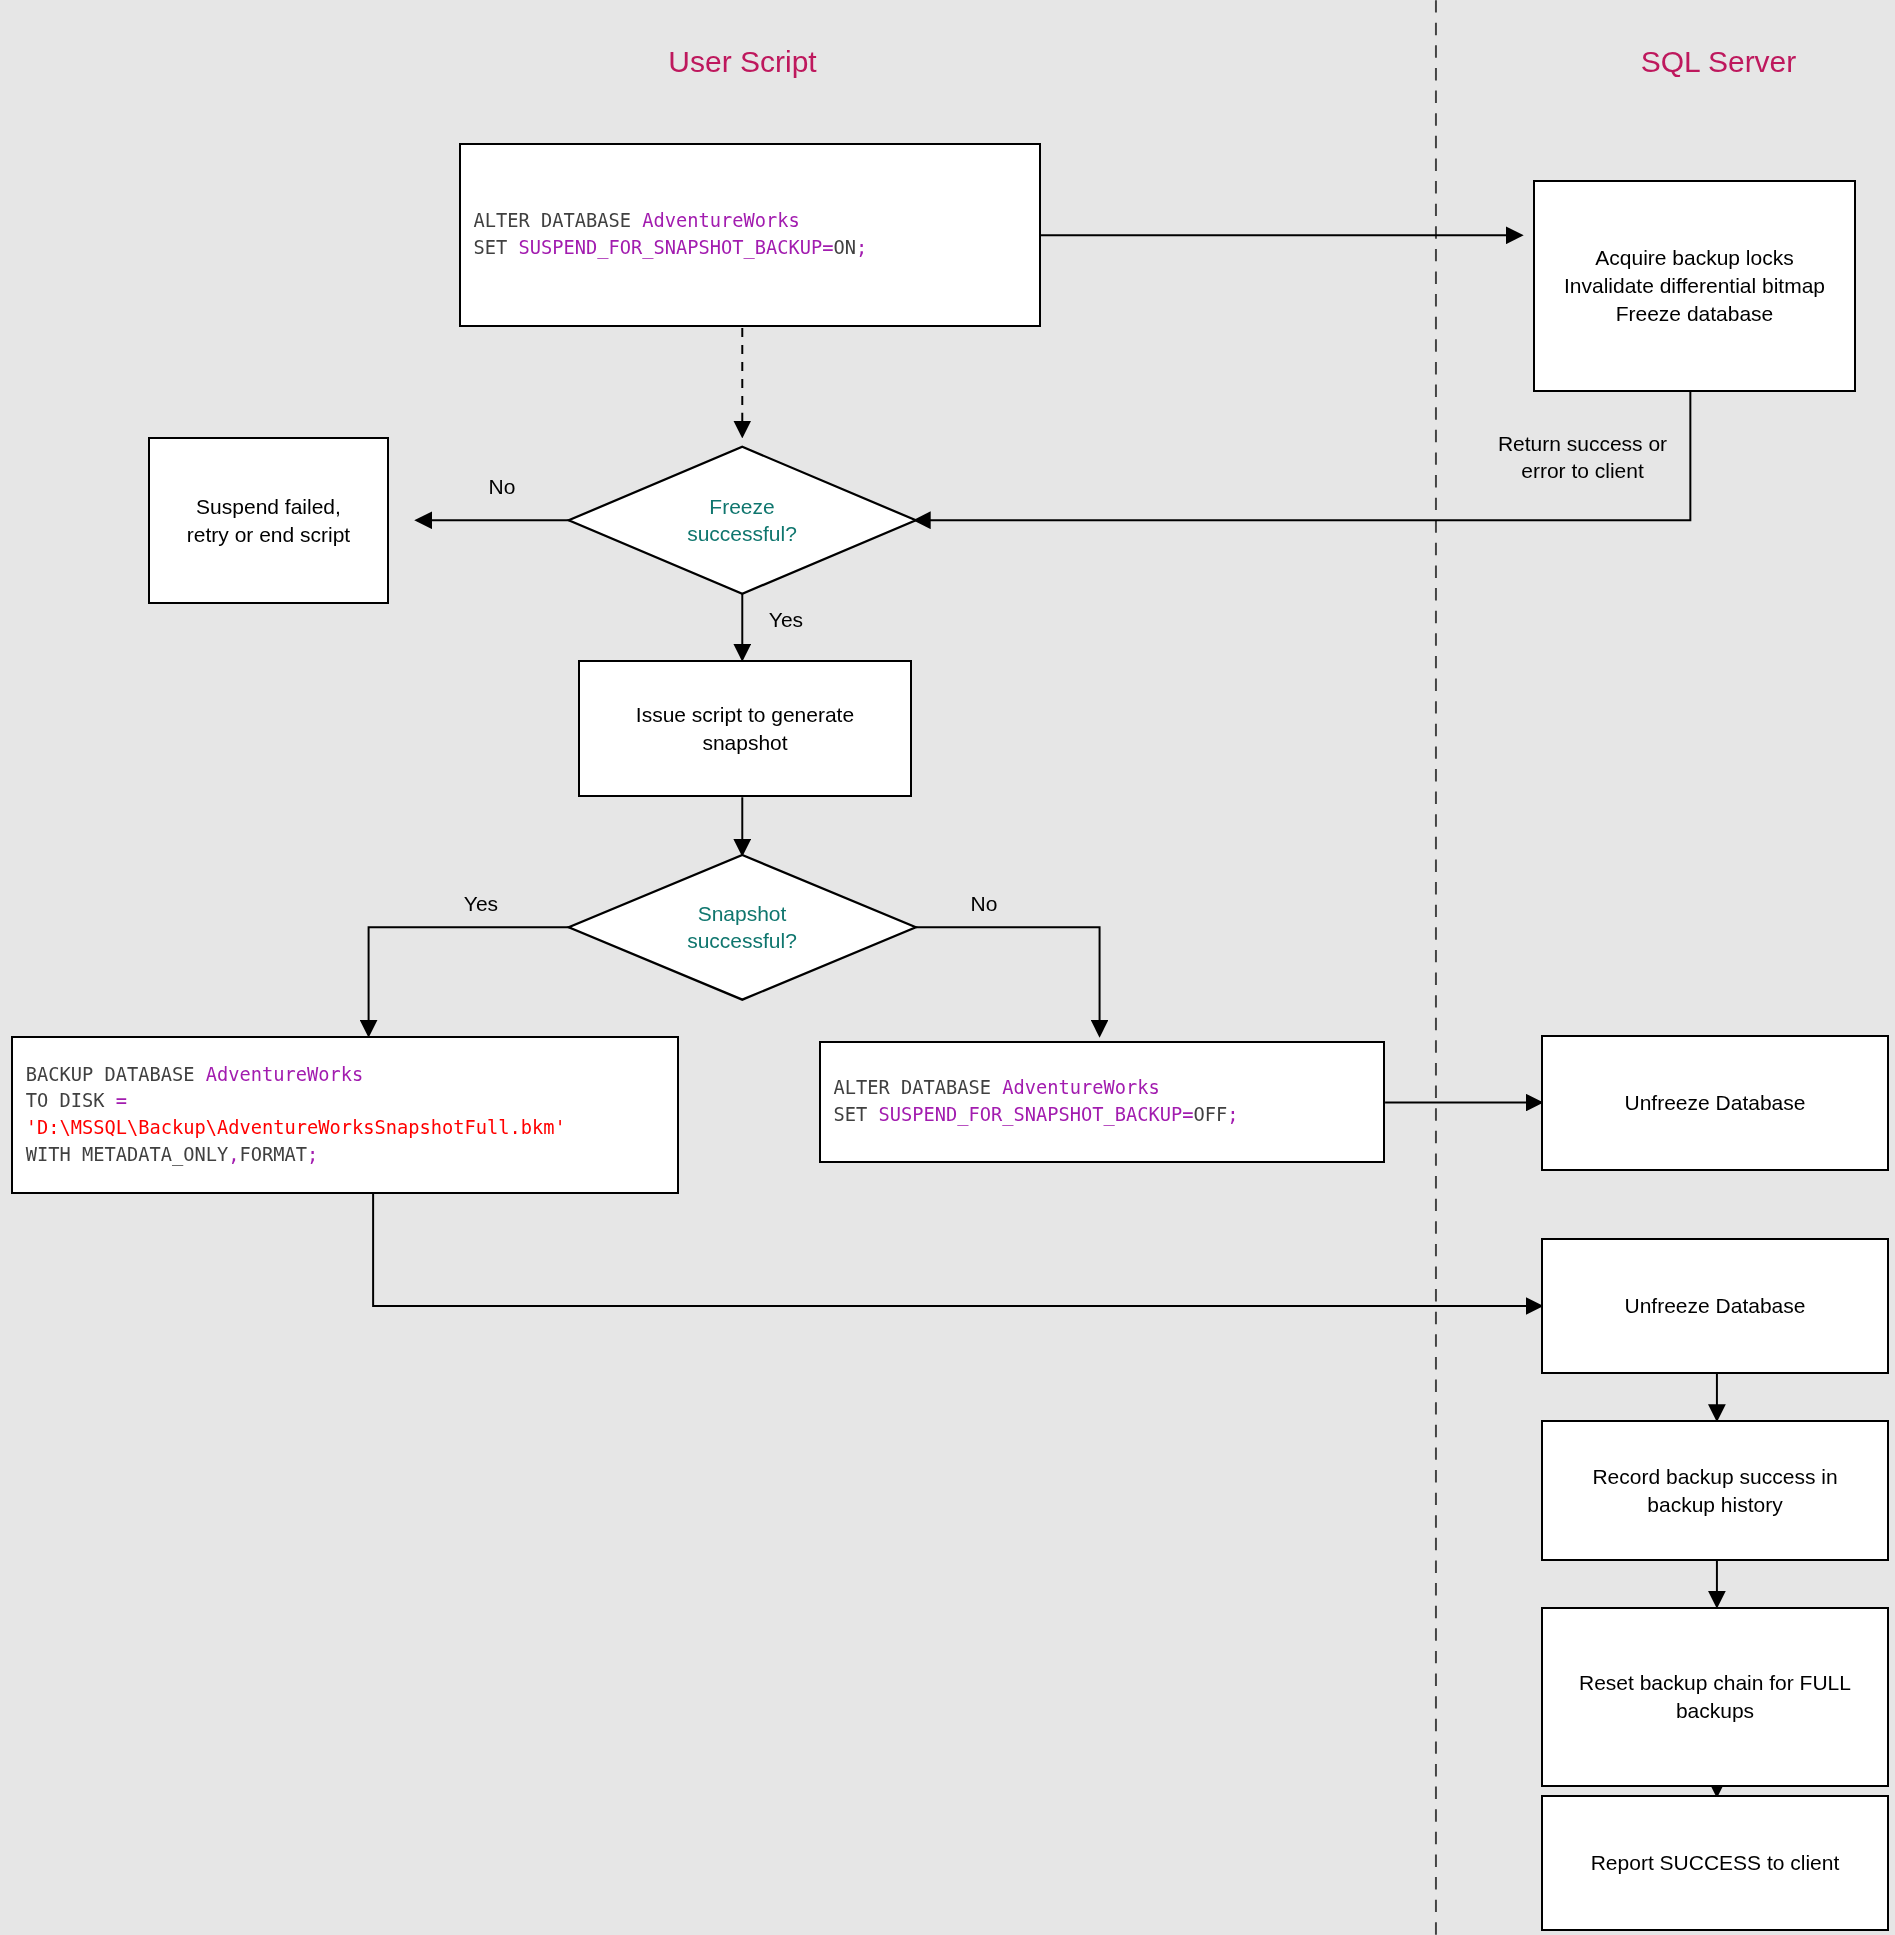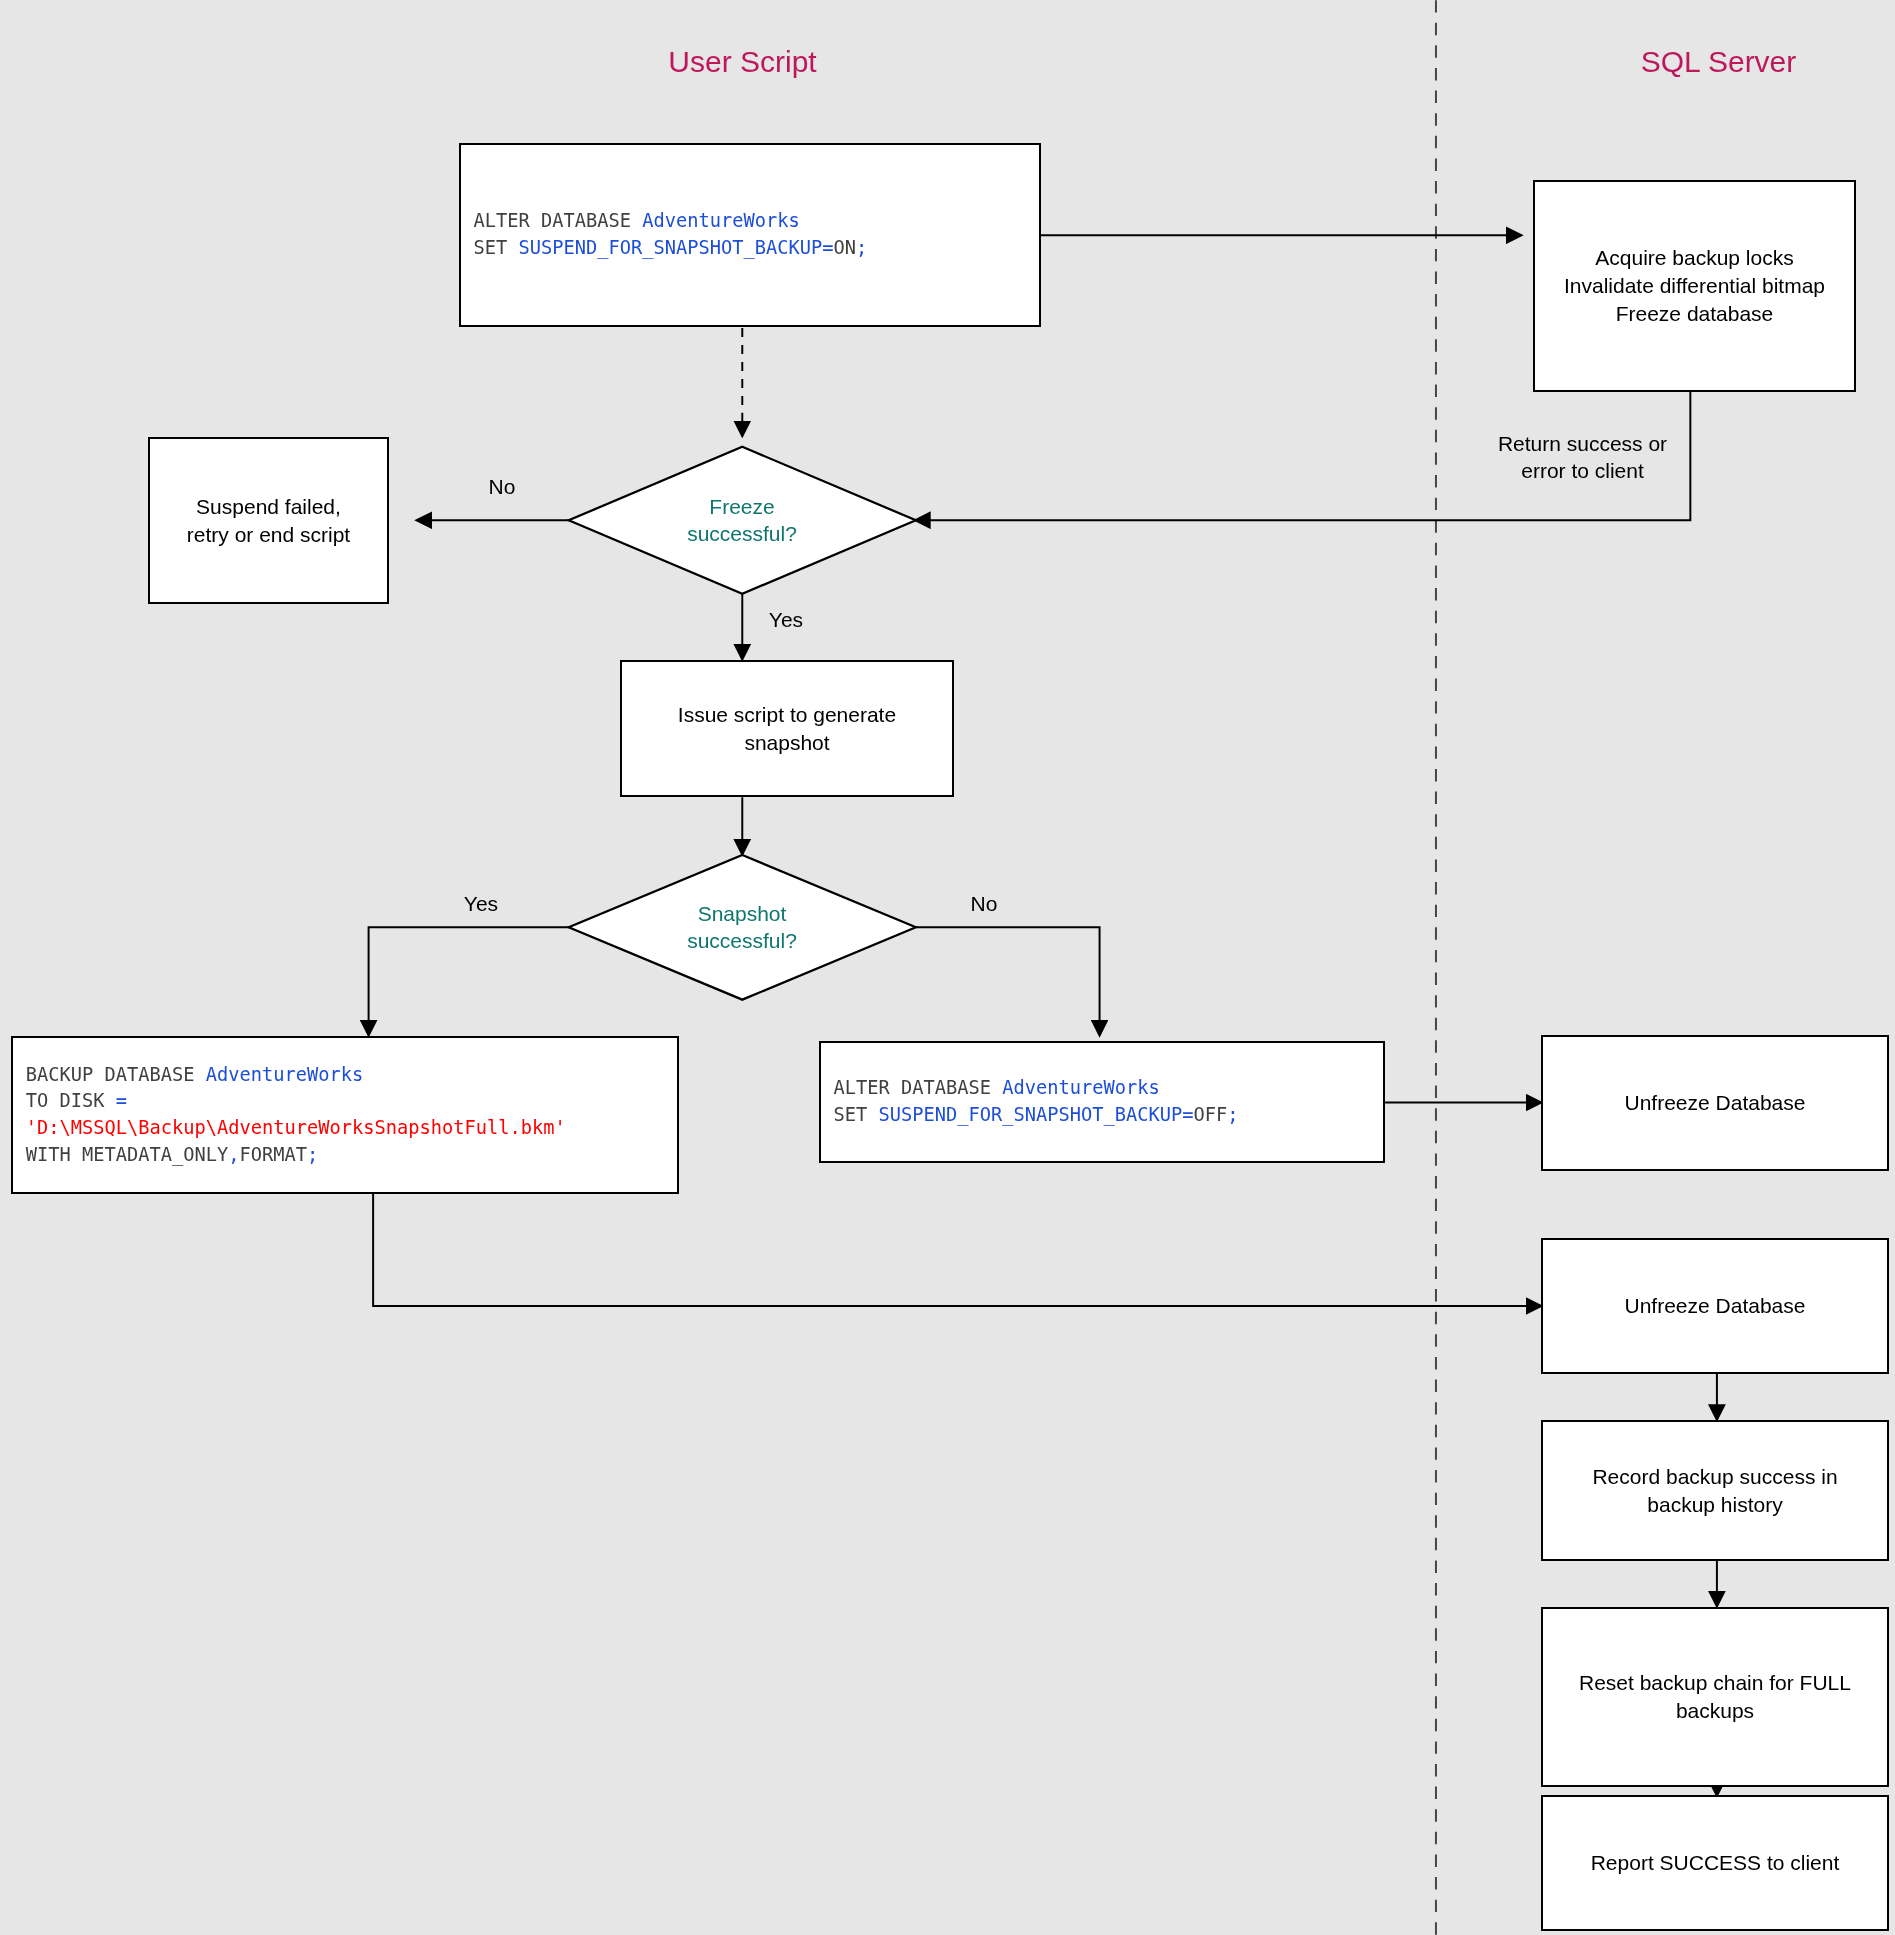--- a/index.html
+++ b/index.html
@@ -45,21 +45,21 @@
     justify-content: flex-start;
     text-align: left;
     font-family: "DejaVu Sans Mono", monospace;
     font-size: 18.7px;
     line-height: 1.42;
     padding: 5.7px 12.4px;
     white-space: pre;
   }
   .kw { color: #404040; }
   .str { color: #ff0000; }
-  .pl { color: #1d4ed8; }
+  .pl { color: #a21caf; }
   .edge-label {
     position: absolute;
     font-size: 21px;
     color: #000;
     text-align: center;
     white-space: nowrap;
   }
   .diamond-label {
     position: absolute;
     font-size: 21px;
@@ -133,21 +133,21 @@
 <div class="diamond-label" style="left:629px; top:493px; width:226px; white-space:pre-line;">Freeze
 successful?</div>
 
 <div class="edge-label" style="left:468px; top:475px; width:68px;">No</div>
 
 <div class="node" style="left:148px; top:437px; width:241px; height:167px; white-space:pre-line;">Suspend failed,
 retry or end script</div>
 
 <div class="edge-label" style="left:752px; top:608px; width:68px;">Yes</div>
 
-<div class="node" style="left:578px; top:660px; width:334px; height:137px; white-space:pre-line;margin-left:42px;">Issue script to generate
+<div class="node" style="left:578px; top:660px; width:334px; height:137px; white-space:pre-line;">Issue script to generate
 snapshot</div>
 
 <div class="diamond-label" style="left:629px; top:900px; width:226px; white-space:pre-line;">Snapshot
 successful?</div>
 
 <div class="edge-label" style="left:447px; top:892px; width:68px;">Yes</div>
 
 <div class="edge-label" style="left:950px; top:892px; width:68px;">No</div>
 
 <div class="node code" style="left:11.3px; top:1036px; width:668px; height:158px;">

